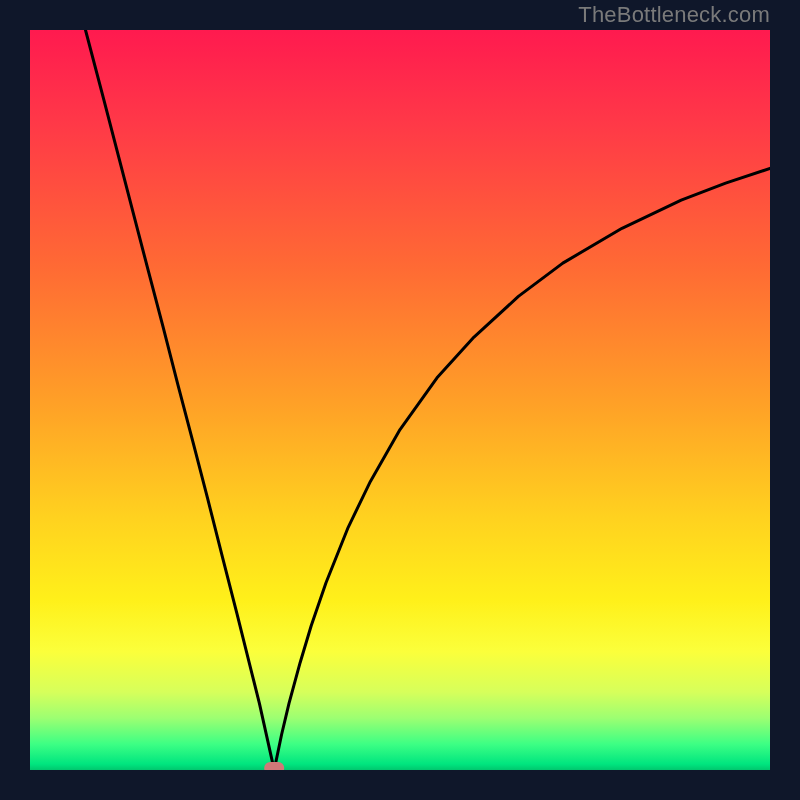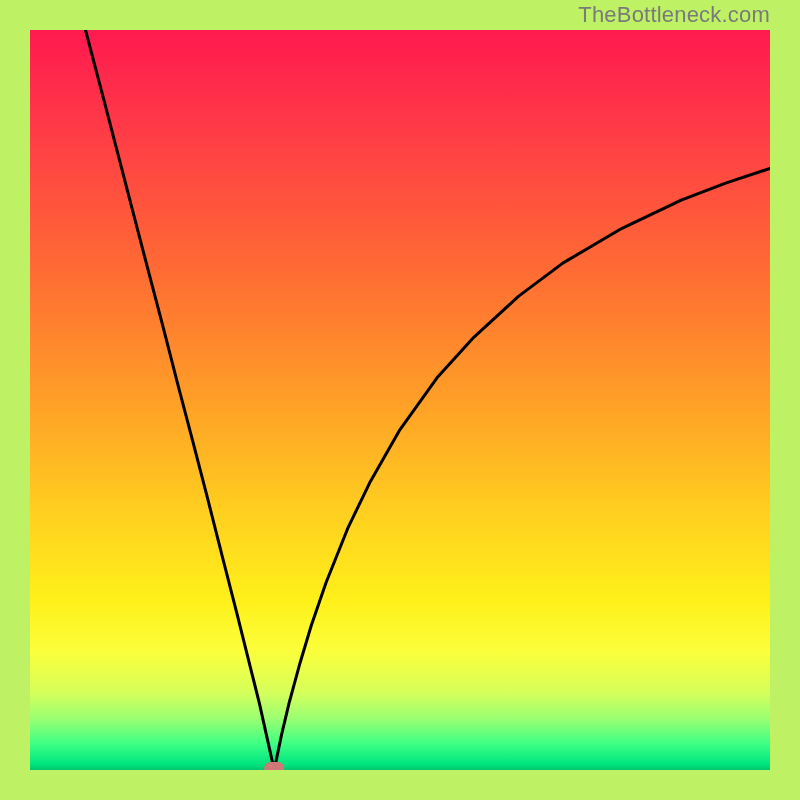--- a/index.html
+++ b/index.html
@@ -8,21 +8,21 @@
     width: 800px;
     height: 800px;
     background: #000;
     font-family: Arial, Helvetica, sans-serif;
     overflow: hidden;
   }
   .wrap {
     position: relative;
     width: 800px;
     height: 800px;
-    background: #bef264;
+    background: #0f172a;
   }
   .watermark {
     position: absolute;
     top: 2px;
     right: 30px;
     color: #7a7a7a;
     font-size: 22px;
     letter-spacing: 0.2px;
     font-weight: 400;
     user-select: none;

